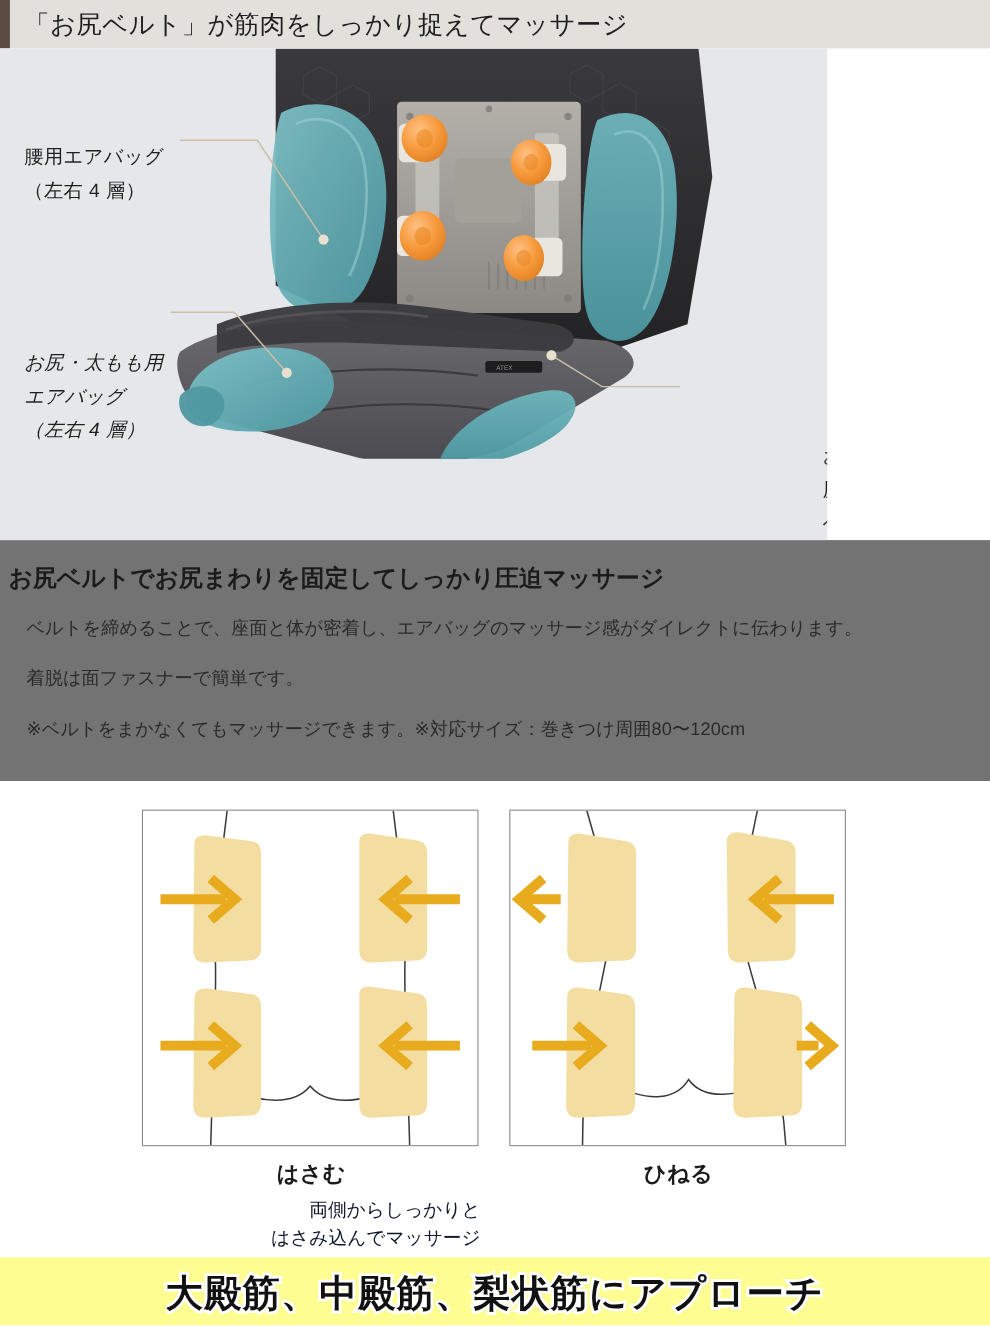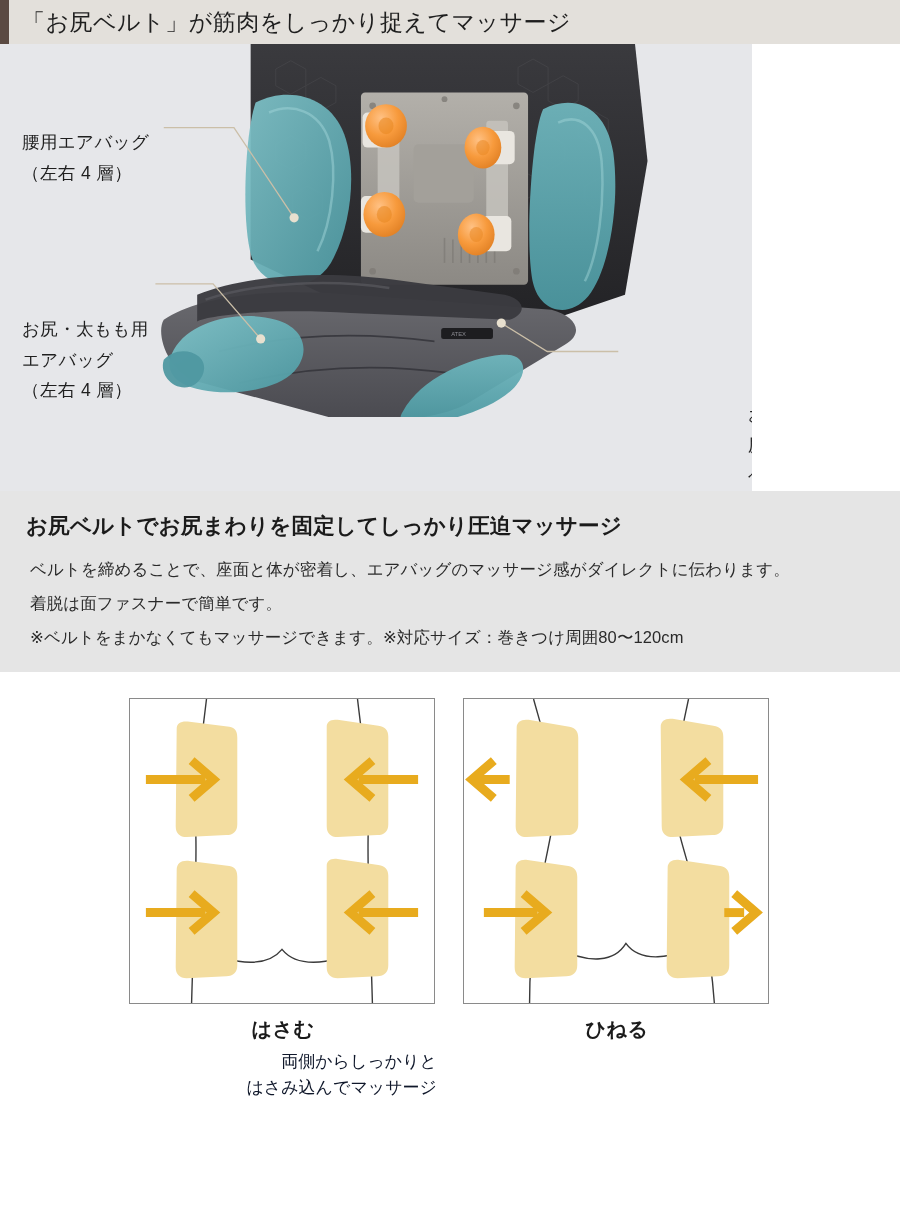--- a/index.html
+++ b/index.html
@@ -54,41 +54,41 @@
 
   .callout-text {
     position: absolute;
     font-size: 17.5px;
     line-height: 1.75;
     color: #1f1f1f;
     letter-spacing: 0.4px;
     white-space: pre-line;
   }
   #callout-lumbar { left: 22px; top: 83px; }
-  #callout-hip    { left: 22px; top: 270px; }
+  #callout-hip    { left: 22px; top: 270px; font-style: italic; }
   #callout-belt   { left: 748px; top: 355px; }
 
   
   .mid-block {
-    padding: 20px 22px 16px 26px;
-    background: #e5e5e5;
+    padding: 20px 22px 16px 8px;
+    background: #737373;
   }
   .mid-title {
     font-size: 21.5px;
     font-weight: bold;
     color: #1b1b1b;
     margin: 0 0 14px 0;
     letter-spacing: 0.2px;
   }
   .mid-line {
     font-size: 16.5px;
     color: #2a2a2a;
     line-height: 1.82;
     letter-spacing: 0.1px;
-    margin: 4px;
+    margin: 16px;
     white-space: nowrap;
   }
 
   
   .diagram-area {
     background: #ffffff;
     padding-top: 18px;
     display: flex;
     justify-content: center;
     gap: 26px;
@@ -361,14 +361,19 @@
 
             <line x1="262" y1="215" x2="282" y2="215"></line>
             <polyline points="272,196 294,215 272,234" fill="none" stroke-width="9"></polyline>
           </g>
         </svg>
       </div>
       <div class="cap-title">ひねる</div>
     </div>
   </div>
 
+  <div class="footer-banner">
+    <svg width="760" height="50" viewBox="0 0 760 50">
+      <text id="footer-svg-text" x="380" y="38" text-anchor="middle" font-family="'Liberation Sans','DejaVu Sans',sans-serif" font-size="34" font-weight="bold" fill="#111111" stroke="#ffffff" stroke-width="5" paint-order="stroke" letter-spacing="1">大殿筋、中殿筋、梨状筋にアプローチ</text>
+    </svg>
+  </div>
 
 </div>
 
 </body></html>

